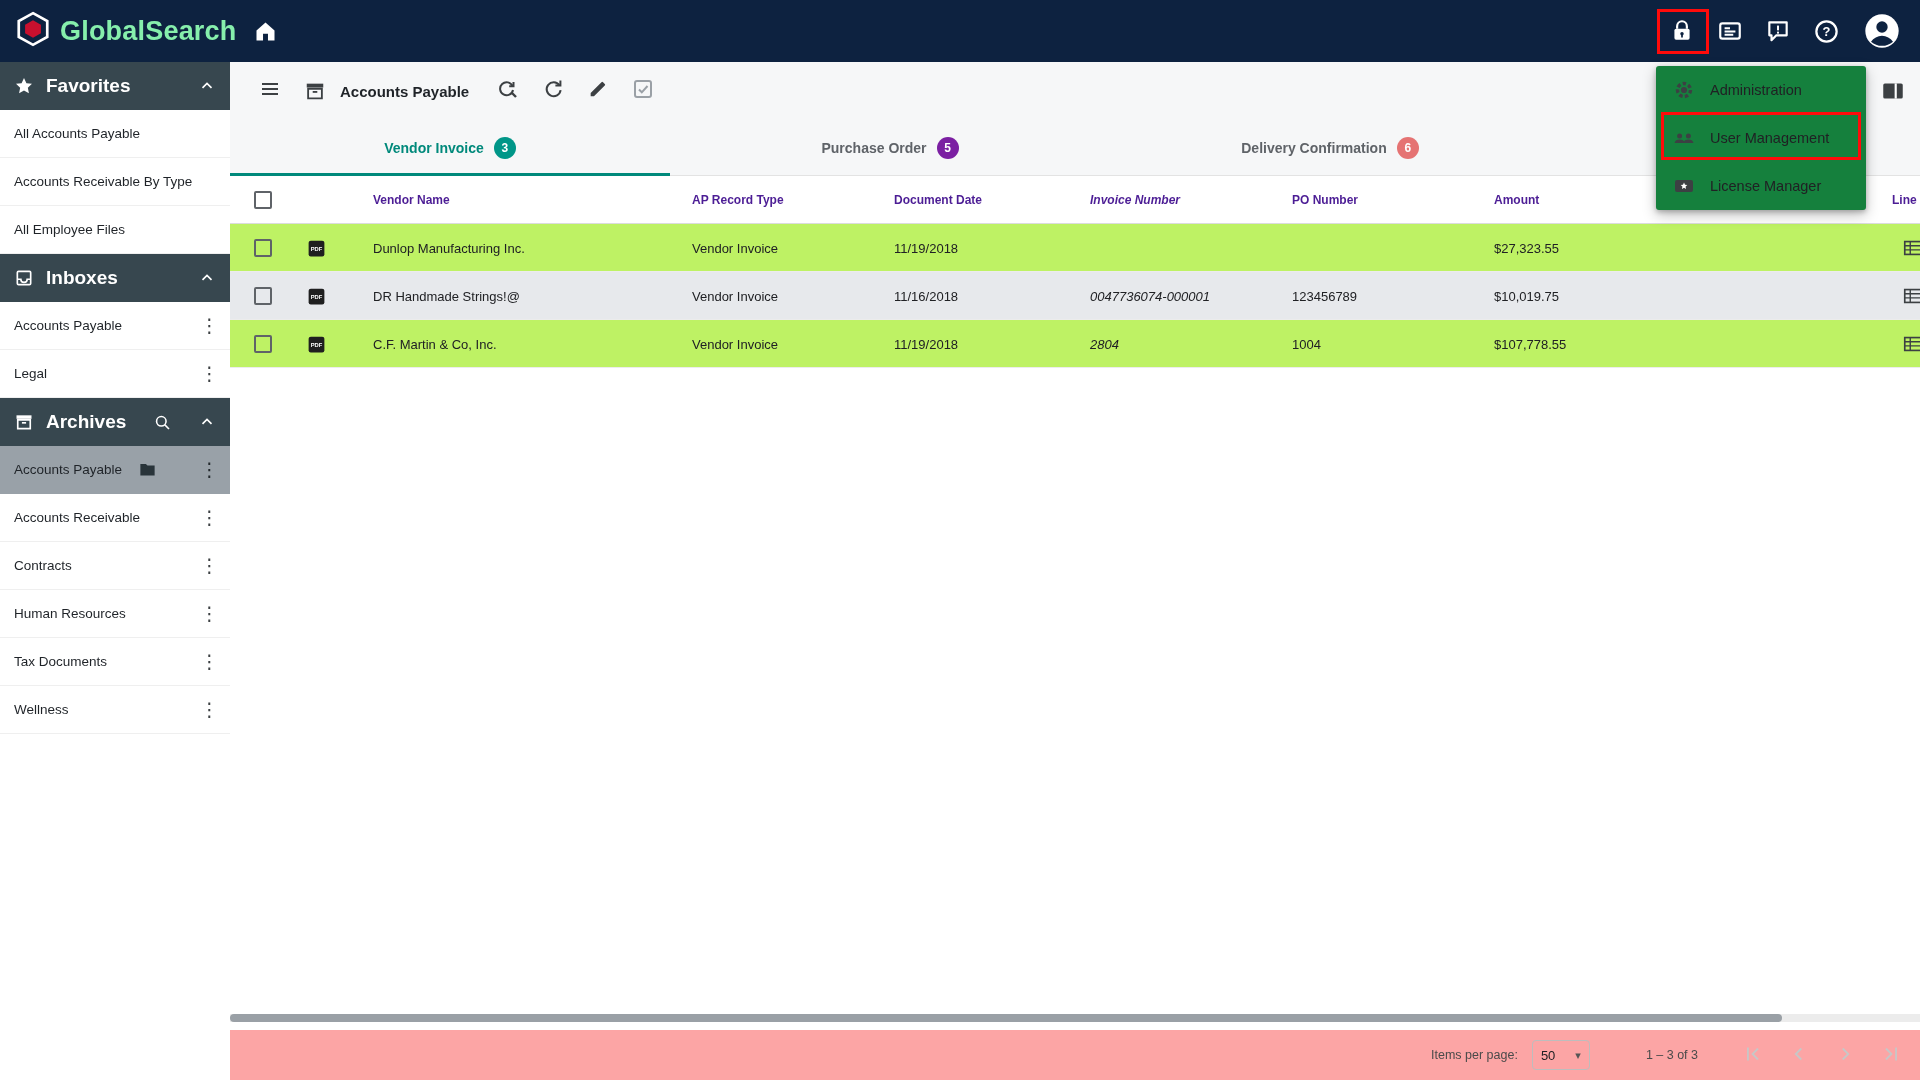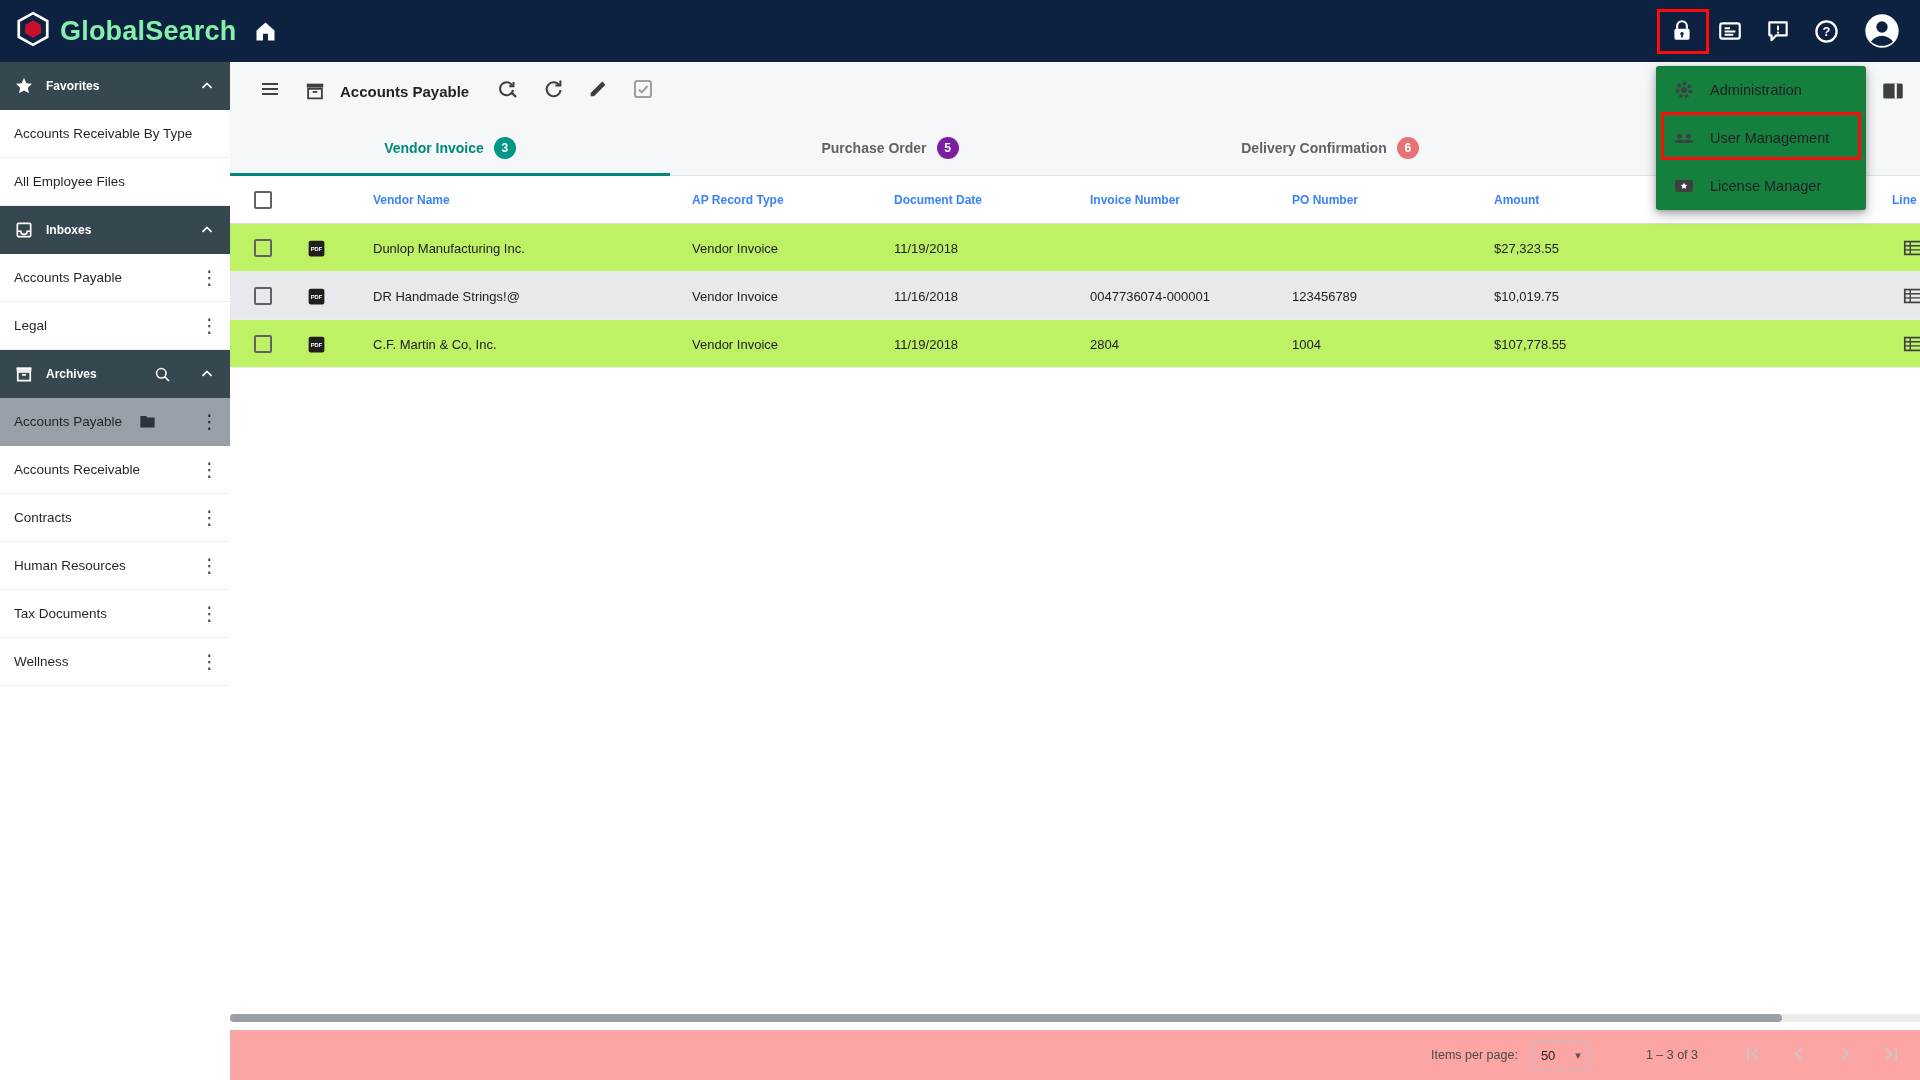--- a/index.html
+++ b/index.html
@@ -23,21 +23,21 @@
   .menu-item svg { flex:0 0 auto; }
 
   
   .annot { position:absolute; border:3px solid #ff0b0b; z-index:20; pointer-events:none; }
   .annot-lock { left:1657px; top:9px;  width:52px;  height:45px; }
   .annot-user { left:1661px; top:112px; width:200px; height:48px; }
 
   
   .sidebar { position:absolute; left:0; top:62px; width:230px; bottom:0; background:#fff; }
   .side-header { height:48px; background:#37474f; color:#fff; display:flex; align-items:center; gap:12px;
-                 padding:0 14px; font-size:12px; font-weight:700; cursor:pointer; }
+                 padding:0 14px; font-size:19px; font-weight:700; cursor:pointer; }
   .side-header .spacer { flex:1; }
   .side-item { height:48px; display:flex; align-items:center; gap:8px; padding:0 14px; font-size:13.5px;
                color:#1f2328; border-bottom:1px solid #efefef; cursor:pointer; background:#fff; }
   .side-item .kebab { margin-left:auto; font-size:19px; color:#3c4043; line-height:1; width:16px; text-align:center; }
   .side-item.selected { background:#99a1a8; border-bottom-color:#99a1a8; }
   .side-item.selected .kebab { color:#22282c; }
 
   
   .toolbar { position:absolute; left:230px; top:62px; right:0; height:58px; background:#f6f7f8;
              display:flex; align-items:center; gap:22px; padding-left:28px; }
@@ -50,26 +50,26 @@
   .tab { width:440px; position:relative; display:flex; align-items:center; justify-content:center; gap:10px;
          font-size:14px; font-weight:700; color:#5f6368; cursor:pointer; }
   .tab .badge { width:22px; height:22px; border-radius:50%; color:#fff; font-size:12px; font-weight:700;
                 display:flex; align-items:center; justify-content:center; }
   .tab.active { color:#00897b; }
   .tab.active .underline { position:absolute; left:0; right:0; bottom:-1px; height:3px; background:#00897b; }
 
   
   .grid { position:absolute; left:230px; top:176px; right:0; overflow:hidden; background:#fff; }
   .thead { position:relative; height:48px; border-bottom:1px solid #dcdcdc; font-size:12px; font-weight:700;
-           color:#3b82f6; background:#fff; }
+           color:#4c1d95; background:#fff; }
   .trow  { position:relative; height:48px; border-bottom:1px solid #ececec; font-size:13px; background:#bef264; cursor:pointer; }
   .trow.hl { background:#e7e9ec; }
   .cell { position:absolute; top:0; height:48px; display:flex; align-items:center; white-space:nowrap; }
   .p-check { left:24px; }  .p-pdf { left:76px; }  .p-vendor { left:143px; }
-  .p-type { left:462px; }  .p-date { left:664px; } .p-inv { left:860px; }
+  .p-type { left:462px; }  .p-date { left:664px; } .p-inv { left:860px;font-style:italic; }
   .p-po { left:1062px; }   .p-amt { left:1264px; } .p-line { left:1662px; } .p-lineicon { left:1672px; }
   .checkbox { width:18px; height:18px; border:2px solid #5f6368; border-radius:2px; background:transparent; display:block; }
 
   
   .hscroll { position:absolute; left:230px; top:1014px; right:0; height:8px; background:#ececec; }
   .hscroll .thumb { width:1552px; height:8px; background:#9aa0a6; border-radius:4px; cursor:pointer; }
   .footer { position:absolute; left:230px; top:1030px; right:0; height:50px; display:flex; align-items:center;
             justify-content:flex-end; font-size:12.5px; color:#4a4a4a; background:#fca5a5; }
   .pagesize { width:58px; height:30px; border:1px solid #bdbdbd; border-radius:4px; display:flex; align-items:center;
               justify-content:space-between; padding:0 8px; margin-left:14px; font-size:13px; color:#202124; cursor:pointer; }
@@ -172,20 +172,23 @@
       <svg width="20" height="20" viewBox="0 0 24 24">
           <path d="M12 2.5 l2.9 6.1 6.7 .8 -5 4.6 1.3 6.6 -5.9 -3.3 -5.9 3.3 1.3 -6.6 -5 -4.6 6.7 -.8 Z" fill="#fff"></path>
         </svg>
       <span>Favorites</span>
       <span class="spacer"></span>
       <svg width="18" height="18" viewBox="0 0 24 24">
           <path d="M6 14.5 l6 -6 l6 6" stroke="#fff" stroke-width="2.2" fill="none"></path>
         </svg>
     </div>
     <div class="side-item">
+      <span>All Accounts Payable</span>
+    </div>
+    <div class="side-item">
       <span>Accounts Receivable By Type</span>
     </div>
     <div class="side-item">
       <span>All Employee Files</span>
     </div>
 
     <div class="side-header">
       <svg width="20" height="20" viewBox="0 0 24 24">
           <rect x="4" y="4" width="16" height="16" rx="1.5" stroke="#fff" stroke-width="2" fill="none"></rect>
           <path d="M4 13.5 h4.2 a3.8 3.8 0 0 0 7.6 0 H20" stroke="#fff" stroke-width="2" fill="none"></path>

